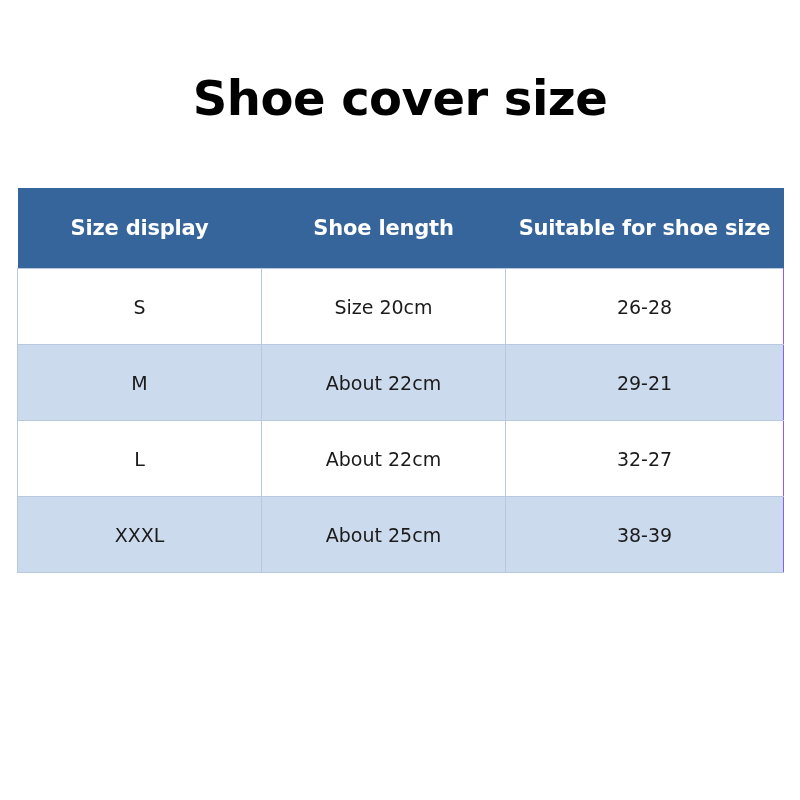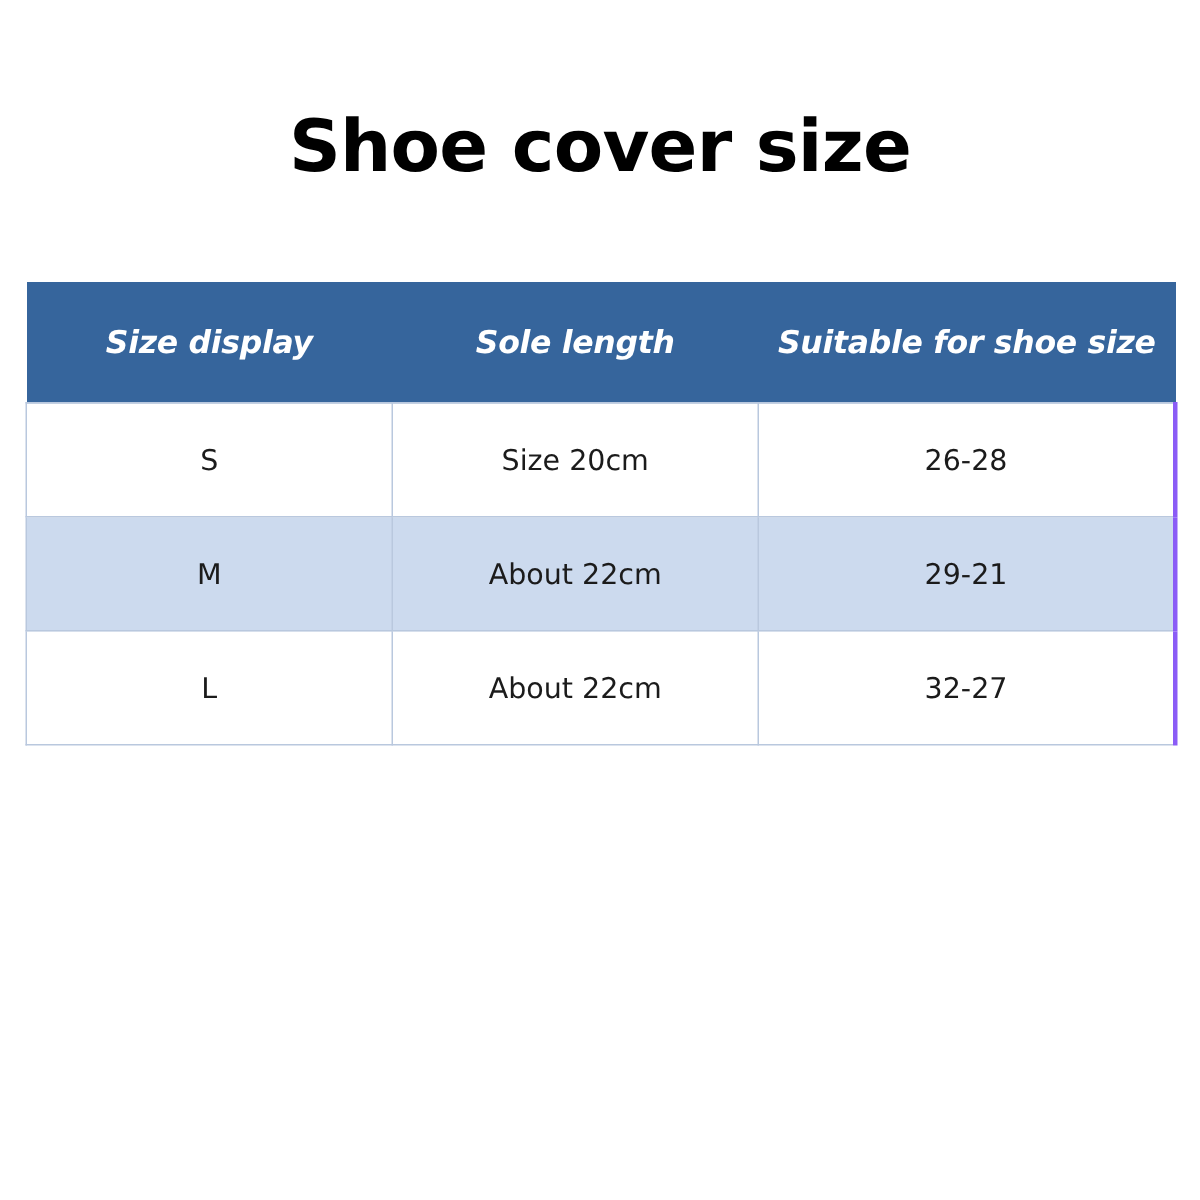--- a/index.html
+++ b/index.html
@@ -49,21 +49,20 @@
     background: #36659c;
     color: #ffffff;
     font-size: 21px;
     font-weight: bold;
     height: 80px;
     padding: 0 6px;
     text-align: center;
     border: none;
     font-family: "DejaVu Sans", sans-serif;
     letter-spacing: -0.2px;
-    font-style: italic;
   }
   table.size-table tbody td {
     height: 73px;
     text-align: center;
     vertical-align: middle;
     font-size: 19px;
     color: #1b1b1b;
     border: 1px solid #b9c8de;
     font-family: "DejaVu Sans", sans-serif;
     font-weight: normal;
@@ -71,57 +70,62 @@
   table.size-table tbody tr.odd td {
     background: #ffffff;
   }
   table.size-table tbody tr.even td {
     background: #ccdaee;
   }
   table.size-table tbody tr td:first-child {
     border-left: 1px solid #b9c8de;
   }
   table.size-table tbody tr td:last-child {
-    border-right: 3px solid #8b5cf6;
+    border-right: 1px solid #8b5cf6;
   }
 </style>
 </head>
 <body>
 
 <div class="page">
 
   <h1 class="title">Shoe cover size</h1>
 
   <div class="table-wrap">
     <table class="size-table">
       <colgroup>
         <col class="c1">
         <col class="c2">
         <col class="c3">
       </colgroup>
       <thead>
         <tr>
           <th>Size display</th>
-          <th>Sole length</th>
+          <th>Shoe length</th>
           <th>Suitable for shoe size</th>
         </tr>
       </thead>
       <tbody>
         <tr class="odd">
           <td>S</td>
           <td>Size 20cm</td>
           <td>26-28</td>
         </tr>
         <tr class="even">
           <td>M</td>
           <td>About 22cm</td>
           <td>29-21</td>
         </tr>
         <tr class="odd">
           <td>L</td>
           <td>About 22cm</td>
           <td>32-27</td>
         </tr>
+        <tr class="even">
+          <td>XXXL</td>
+          <td>About 25cm</td>
+          <td>38-39</td>
+        </tr>
       </tbody>
     </table>
   </div>
 
 </div>
 
 </body></html>

